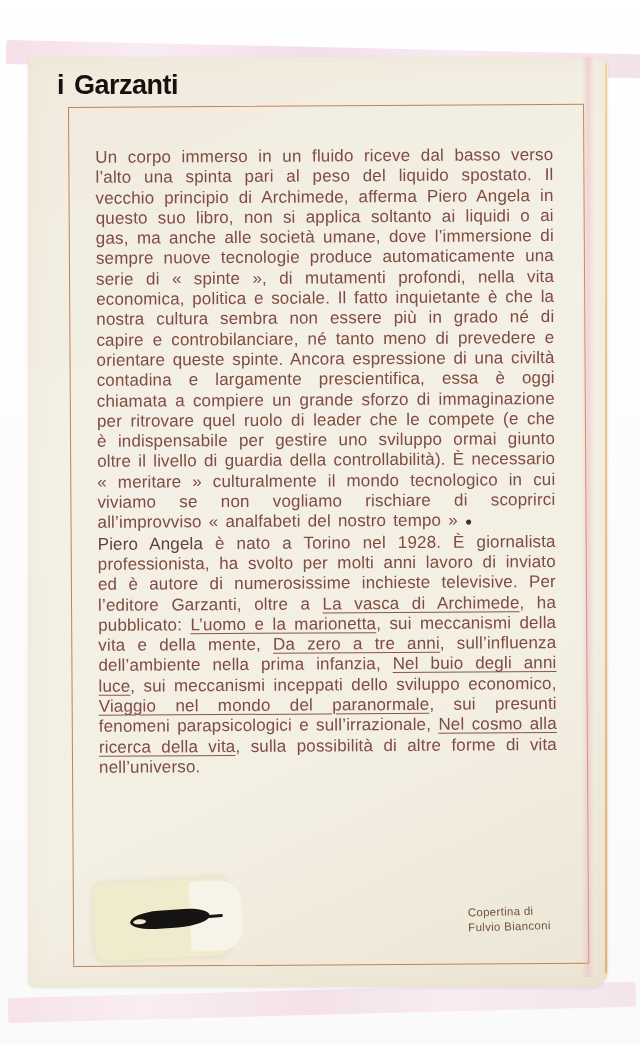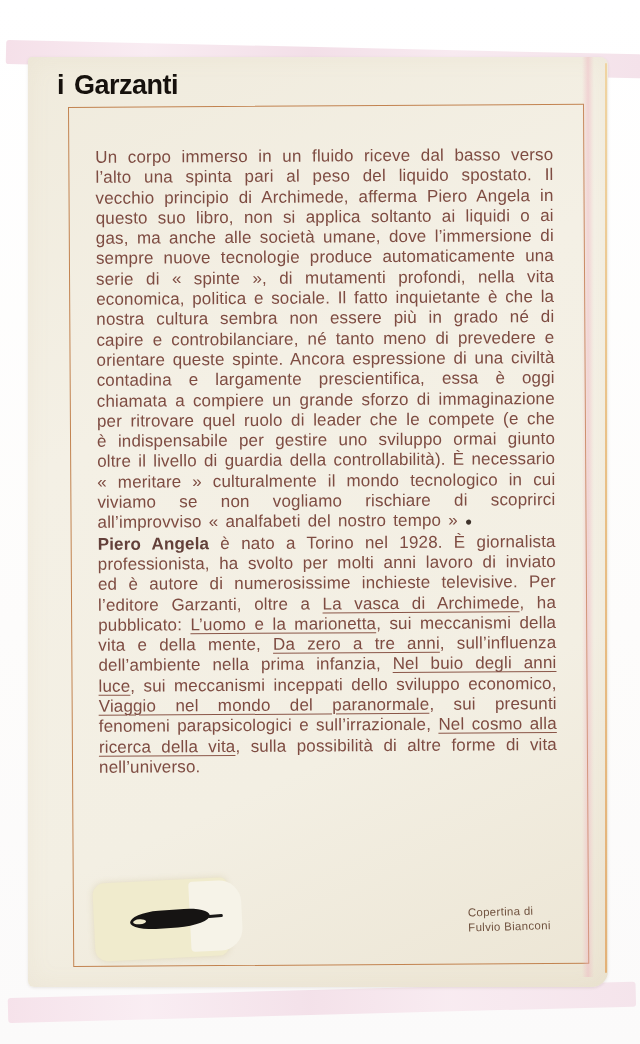--- a/index.html
+++ b/index.html
@@ -61,21 +61,21 @@
     border: 1.5px solid #c28350;
     transform: rotate(-0.35deg); transform-origin: left top;
   }
 
   .text-col { position: absolute; left: 26px; top: 40px; width: 458px; }
   .text-col p {
     margin: 0; font-size: 17px; line-height: 20.3px;
     color: #7e4c42; text-align: justify;
     word-spacing: 2.2px; letter-spacing: 0.15px;
   }
-  .text-col .b { font-weight: bold; color: #63403a; }
+  .text-col .b { font-weight: normal; color: #63403a; }
   .text-col .u {
     text-decoration: underline;
     text-decoration-thickness: 1.2px;
     text-underline-offset: 2.5px;
     text-decoration-color: #8a5648;
   }
   .text-col .dot { font-size: 12px; color: #3f332b; letter-spacing: 0; }
 
   
   .sticker {

